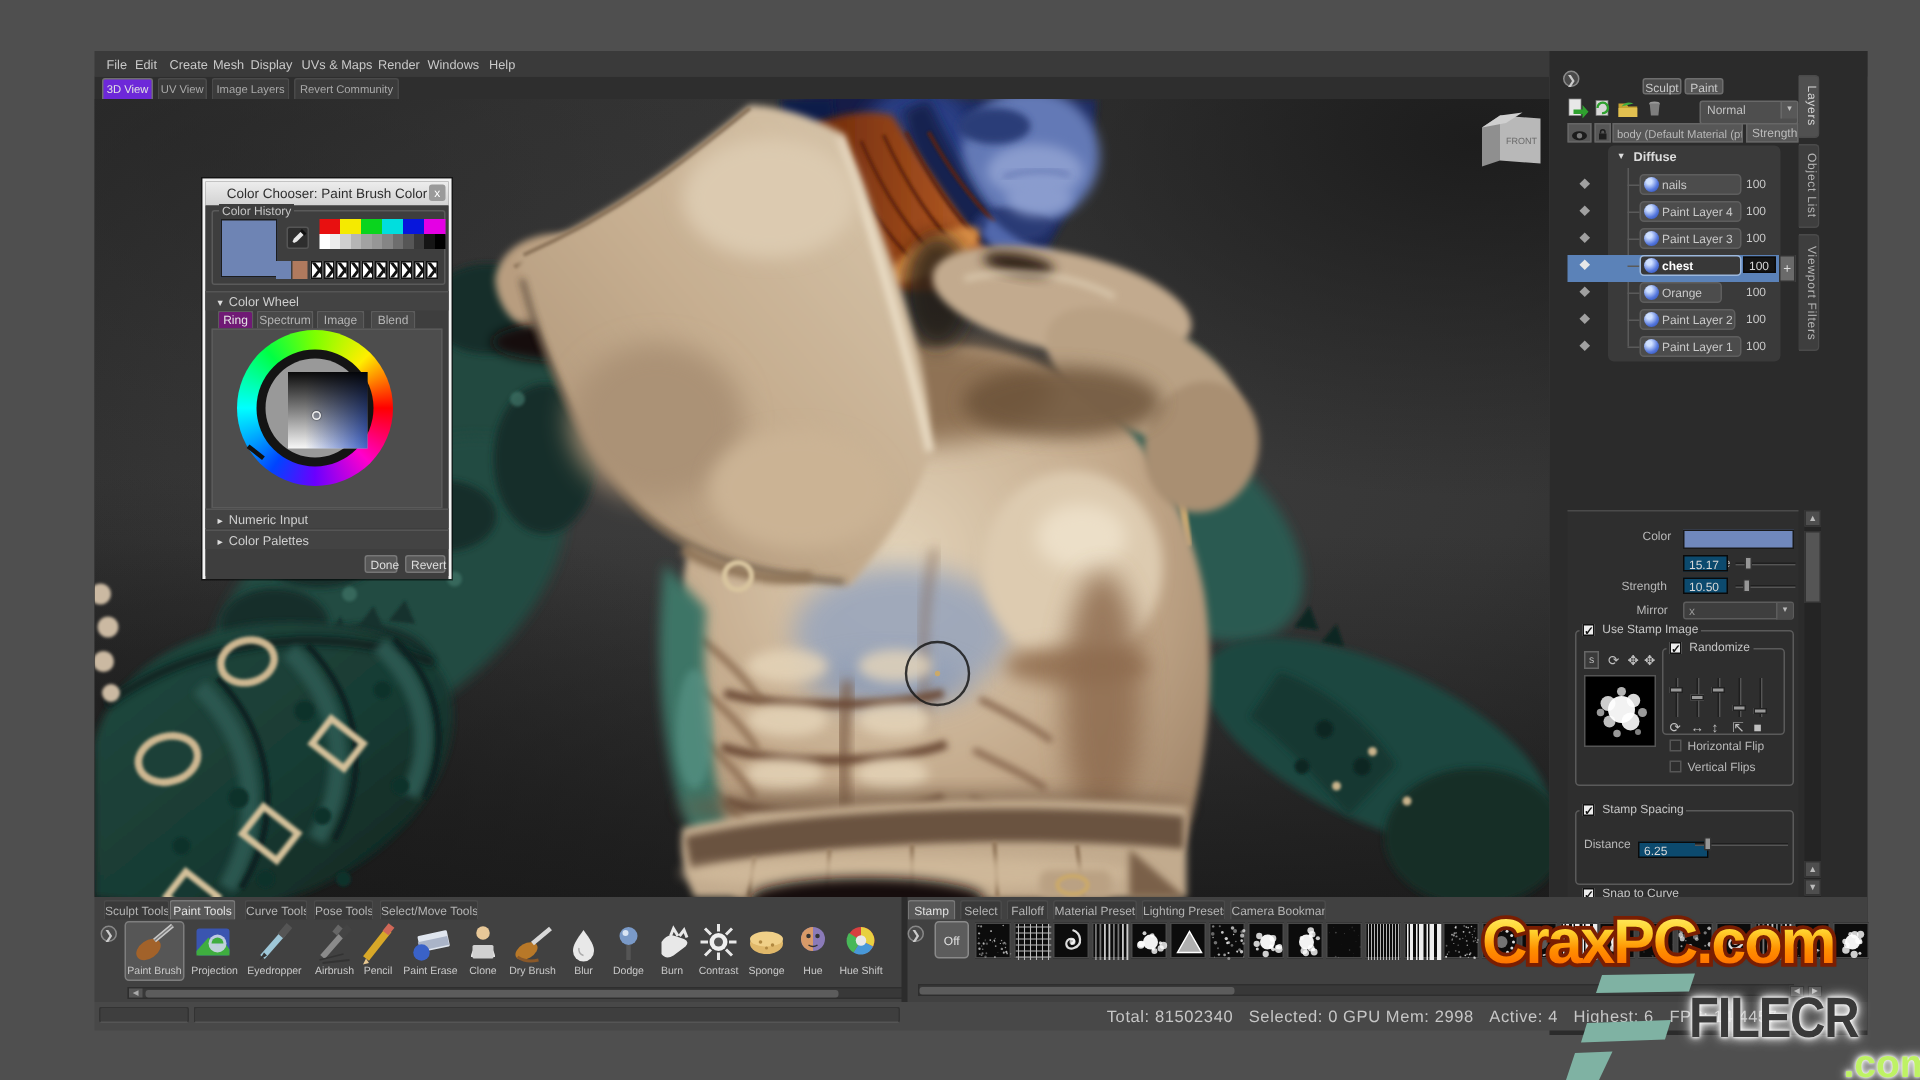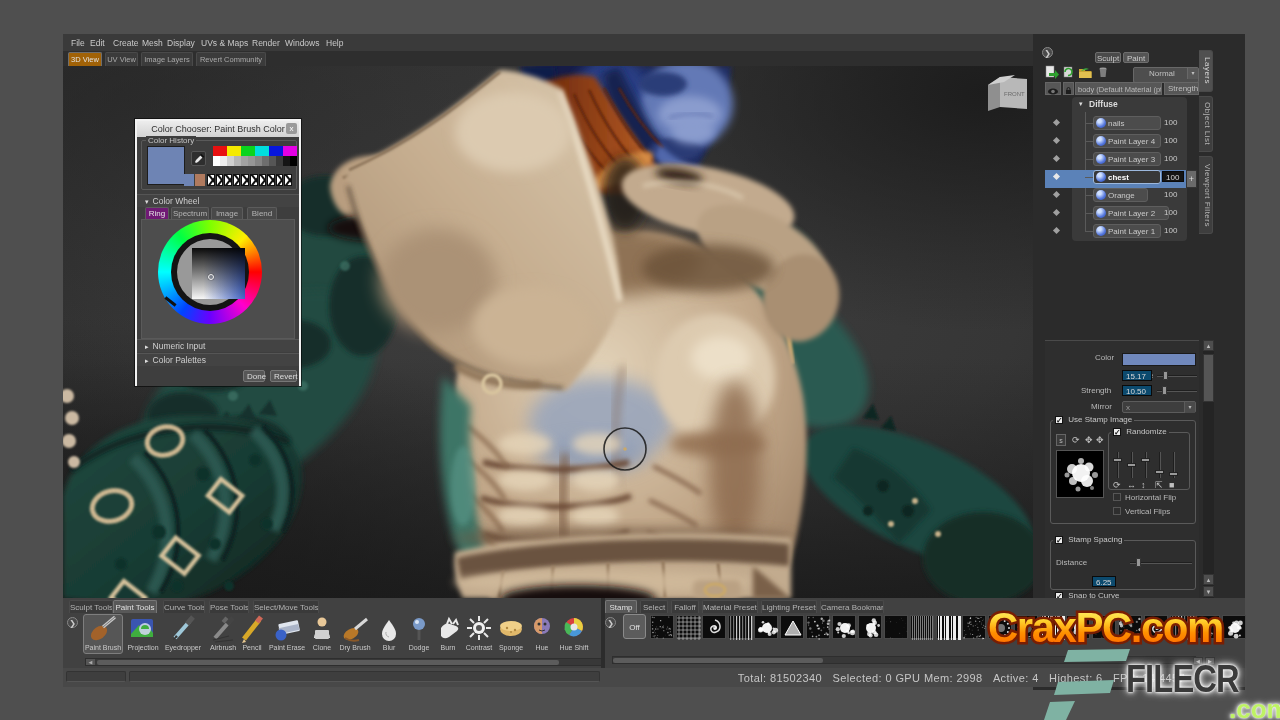--- a/index.html
+++ b/index.html
@@ -4,21 +4,21 @@
 <style>
   html,body{margin:0;padding:0;background:#4e4e4e;}
   *{box-sizing:border-box;font-family:"Liberation Sans",sans-serif;}
   #root{position:relative;width:1280px;height:720px;overflow:hidden;background:#4f4f4f;}
   .abs{position:absolute;}
   
   #menubar{left:63px;top:34px;width:1182px;height:17px;background:#3a3a3a;}
   #menubar span{position:absolute;top:4px;font-size:8.5px;color:#c9c9c9;}
   #tabrow{left:63px;top:51px;width:970px;height:15px;background:#2e2e2e;}
   .vtab{position:absolute;top:1px;height:14px;font-size:7.5px;color:#a9a9a9;background:#3b3b3b;border:1px solid #4a4a4a;border-bottom:none;text-align:center;line-height:14px;border-radius:2px 2px 0 0;white-space:nowrap;overflow:hidden;}
-  .vtab.sel{background:#a16207;color:#e2e2e2;border-color:#6e6e6e;}
+  .vtab.sel{background:#6d28d9;color:#e2e2e2;border-color:#6e6e6e;}
   
   #rpanel{left:1033px;top:34px;width:212px;height:656px;background:#2b2b2b;overflow:hidden;}
   #rpanel .lbl{position:absolute;font-size:8px;color:#b8b8b8;white-space:nowrap;}
   .pbtn{position:absolute;height:11px;background:#4a4a4a;border:1px solid #6e6e6e;border-radius:2px;color:#c9c9c9;font-size:8px;text-align:center;line-height:11px;}
   #hdrname{position:absolute;left:42px;top:48px;width:87px;height:13px;background:#575757;border:1px solid #666;color:#b9b9b9;font-size:7.5px;line-height:13px;padding-left:2px;overflow:hidden;white-space:nowrap;}
   .hbox{position:absolute;top:48px;height:13px;background:#575757;border:1px solid #666;}
   #tree{position:absolute;left:39px;top:63px;width:115px;height:144px;background:#3a3a3a;border-radius:4px;}
   .lrow-label{position:absolute;height:14px;background:#4c4c4c;border:1px solid #5e5e5e;border-radius:3px;color:#c9c9c9;font-size:8px;line-height:13px;padding-left:14px;overflow:hidden;white-space:nowrap;}
   .sphere{position:absolute;width:10px;height:10px;border-radius:50%;background:radial-gradient(circle at 35% 30%,#cfe0ff 0 18%,#5577dd 60%,#2244aa);}
   .diam{position:absolute;width:5px;height:5px;background:#a0a0a0;transform:rotate(45deg);}
@@ -126,21 +126,21 @@
       <rect x="1" y="1" width="8" height="11" fill="#e8e8e8" stroke="#888" stroke-width="0.5"></rect>
       <path d="M4,8 l6,0 0,-3 4,4.5 -4,4.5 0,-3 -6,0 z" fill="#2fa12f"></path>
       <rect x="19" y="2" width="8" height="10" fill="#d8d8d8" stroke="#777" stroke-width="0.5"></rect>
       <path d="M20,7 a3.5,3.5 0 1 1 3,3.4" fill="none" stroke="#2fa12f" stroke-width="1.6"></path>
       <path d="M34,4 l5,0 1.5,2 6,0 0,7 -12.5,0 z" fill="#c8a432"></path>
       <path d="M34,7 l12.5,0 0,6 -12.5,0 z" fill="#e2c050"></path>
       <path d="M36,6 q3,-4 8,-2" fill="#3fae3f"></path>
       <ellipse cx="58" cy="4" rx="3.5" ry="1.4" fill="#9a9a9a"></ellipse>
       <path d="M54.8,4 l0.8,8 5,0 0.8,-8 z" fill="#7e7e7e"></path>
     </svg>
-    <div style="position:absolute;left:100px;top:33px;width:66px;height:16px;background:#4e4e4e;border:1px solid #686868;border-radius:2px;color:#c0c0c0;font-size:8px;line-height:11px;padding-left:15px;">Normal<span style="position:absolute;right:0;top:0;width:11px;height:11px;background:#585858;border-left:1px solid #686868;text-align:center;font-size:6px;">▾</span></div>
+    <div style="position:absolute;left:100px;top:33px;width:66px;height:16px;background:#4e4e4e;border:1px solid #686868;border-radius:2px;color:#c0c0c0;font-size:8px;line-height:11px;padding-left:4px;">Normal<span style="position:absolute;right:0;top:0;width:11px;height:11px;background:#585858;border-left:1px solid #686868;text-align:center;font-size:6px;">▾</span></div>
 
     <div class="hbox" style="left:12px;width:16px;"><svg width="14" height="11" viewBox="0 0 14 11">
           <ellipse cx="7" cy="5.5" rx="5" ry="3" fill="#1c1c1c"></ellipse>
           <circle cx="7" cy="5.5" r="1.8" fill="#777"></circle>
         </svg></div>
     <div class="hbox" style="left:30px;width:11px;"><svg width="9" height="11" viewBox="0 0 9 11">
           <rect x="2" y="4" width="5" height="4" fill="#1e1e1e"></rect>
           <path d="M3,4 v-1 a1.5,1.5 0 0 1 3,0 v1" fill="none" stroke="#1e1e1e"></path>
         </svg></div>
     <div id="hdrname">body (Default Material (pte</div>
@@ -178,21 +178,21 @@
     <div style="position:absolute;left:153px;top:136px;width:11px;height:18px;background:#6a6a6a;border:1px solid #333;color:#ddd;font-size:9px;line-height:16px;text-align:center;">+</div>
 
     <div class="diam" style="left:21px;top:158px;"></div>
     <div style="position:absolute;left:52px;top:161px;width:8px;height:1px;background:#5a5a5a;"></div>
     <div class="lrow-label" style="left:60px;top:154px;width:55px;">Orange</div>
     <div class="sphere" style="left:63px;top:156px;"></div>
     <div class="l100" style="left:131px;top:156px;">100</div>
 
     <div class="diam" style="left:21px;top:176px;"></div>
     <div style="position:absolute;left:52px;top:179px;width:8px;height:1px;background:#5a5a5a;"></div>
-    <div class="lrow-label" style="left:60px;top:172px;width:76px;">Paint Layer 2</div>
+    <div class="lrow-label" style="left:60px;top:172px;width:64px;">Paint Layer 2</div>
     <div class="sphere" style="left:63px;top:174px;"></div>
     <div class="l100" style="left:131px;top:174px;">100</div>
 
     <div class="diam" style="left:21px;top:194px;"></div>
     <div style="position:absolute;left:52px;top:197px;width:8px;height:1px;background:#5a5a5a;"></div>
     <div class="lrow-label" style="left:60px;top:190px;width:68px;">Paint Layer 1</div>
     <div class="sphere" style="left:63px;top:192px;"></div>
     <div class="l100" style="left:131px;top:192px;">100</div>
 
     <div class="rtab sel" style="top:16px;height:42px;">Layers</div>
@@ -251,21 +251,21 @@
     <div class="icn" style="left:108px;top:446px;">↕</div>
     <div class="icn" style="left:122px;top:446px;">⇱</div>
     <div class="icn" style="left:136px;top:446px;">■</div>
     <div class="cb un" style="left:80px;top:459px;"></div>
     <div class="lbl" style="left:92px;top:459px;">Horizontal Flip</div>
     <div class="cb un" style="left:80px;top:473px;"></div>
     <div class="lbl" style="left:92px;top:473px;">Vertical Flips</div>
     <div class="grp" style="left:17px;top:506px;width:146px;height:50px;"></div>
     <div class="grplbl" style="left:20px;top:501px;"><span class="cbi">✓</span> Stamp Spacing</div>
     <div class="lbl" style="left:23px;top:524px;">Distance</div>
-    <div class="inbox" style="left:59px;top:542px;width:24px;">6.25</div>
+    <div class="inbox" style="left:59px;top:527px;width:47px;">6.25</div>
     <div class="sltrack" style="left:97px;top:528px;width:62px;"></div>
     <div class="slhandle" style="left:103px;top:524px;"></div>
     <div class="grplbl" style="left:20px;top:557px;background:transparent;"><span class="cbi">✓</span> Snap to Curve</div>
 
     <div id="pscroll"></div>
     <div class="sbtn" style="left:170px;top:306px;">▲</div>
     <div style="position:absolute;left:170px;top:320px;width:11px;height:48px;background:#555;border:1px solid #333;"></div>
     <div class="sbtn" style="left:170px;top:540px;">▲</div>
     <div class="sbtn" style="left:170px;top:552px;">▼</div>
   </div>

